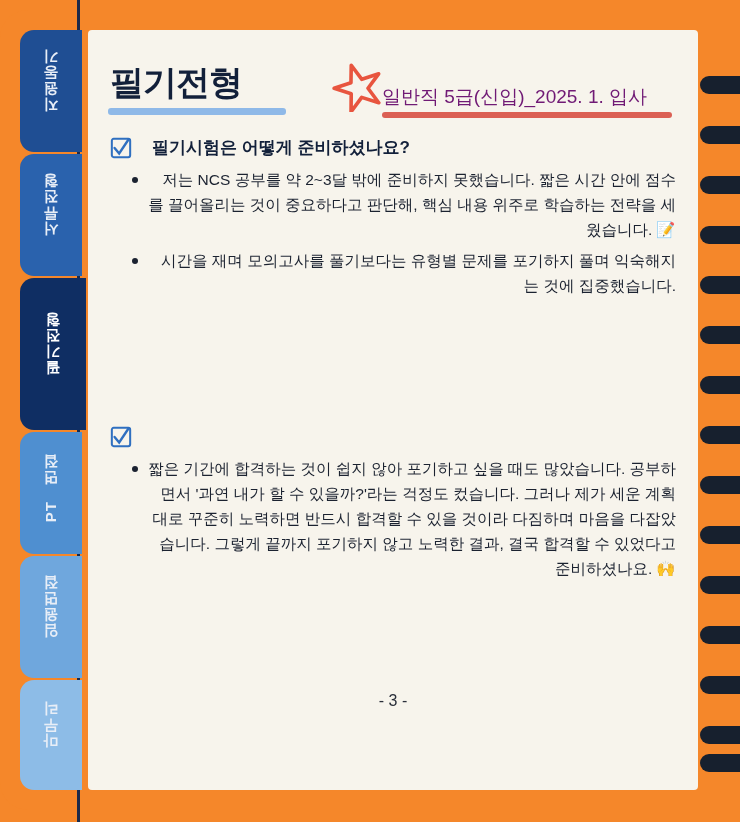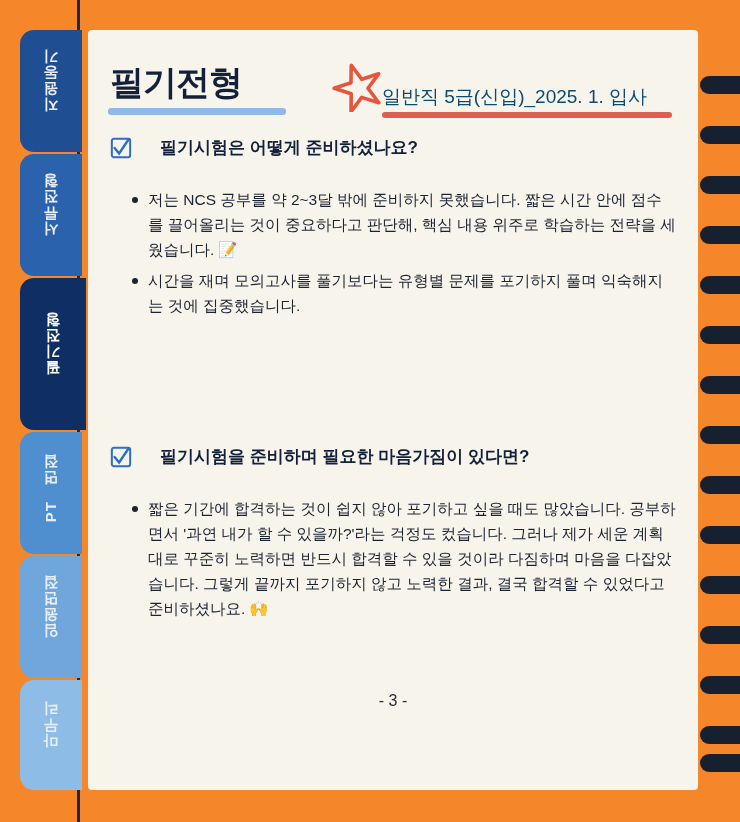--- a/index.html
+++ b/index.html
@@ -117,21 +117,21 @@
     position: absolute;
     left: -2px; top: 56px;
     width: 178px; height: 7px;
     background: #8fb9e8;
     border-radius: 3px;
   }
   .subtitle {
     position: absolute;
     left: 272px; top: 32px;
     font-size: 19px;
-    color: #0c4a6e;
+    color: #701a75;
   }
   .subtitle-underline {
     position: absolute;
     left: 272px; top: 60px;
     width: 290px; height: 6px;
     background: #d6453a;
     border-radius: 3px;
     opacity: .85;
   }
   .star {
@@ -139,37 +139,38 @@
     left: 222px; top: 8px;
     width: 52px; height: 52px;
   }
 
   .qblock { margin-top: 6px; }
   .qblock.second { margin-top: 126px; }
 
   .qhead {
     display: flex;
     align-items: flex-start;
-    gap: 28px;
+    gap: 20px;
   }
   .check {
     flex: 0 0 auto;
     width: 22px; height: 22px;
     margin-top: 1px;
   }
   .qtext {
     font-size: 17px;
     font-weight: bold;
     color: #12203a;
   }
 
   ul.bullets {
-    margin: 28px 0 0 0;
+    margin: 8px 0 0 0;
     padding-left: 38px;
     list-style: none;
+    text-align: right;
   }
   ul.bullets li {
     position: relative;
     font-size: 15.5px;
     line-height: 1.62;
     color: #1b2230;
     margin-bottom: 6px;
   }
   ul.bullets li::before {
     content: "";
@@ -297,21 +298,20 @@
         <li>시간을 재며 모의고사를 풀기보다는 유형별 문제를 포기하지 풀며 익숙해지는 것에 집중했습니다.</li>
       </ul>
     </div>
 
     <div class="qblock second">
       <div class="qhead">
         <svg class="check" viewBox="0 0 24 24">
           <rect x="2" y="2" width="20" height="20" rx="2" fill="none" stroke="#2f6fc0" stroke-width="2.2"></rect>
           <path d="M5 12 L10 18 L20 3" fill="none" stroke="#2f6fc0" stroke-width="2.6" stroke-linecap="round"></path>
         </svg>
-        <div class="qtext">필기시험을 준비하며 필요한 마음가짐이 있다면?</div>
       </div>
       <ul class="bullets">
         <li>짧은 기간에 합격하는 것이 쉽지 않아 포기하고 싶을 때도 많았습니다. 공부하면서 '과연 내가 할 수 있을까?'라는 걱정도 컸습니다. 그러나 제가 세운 계획대로 꾸준히 노력하면 반드시 합격할 수 있을 것이라 다짐하며 마음을 다잡았습니다. 그렇게 끝까지 포기하지 않고 노력한 결과, 결국 합격할 수 있었다고 준비하셨나요. 🙌</li>
       </ul>
     </div>
 
     <div class="pagenum">- 3 -</div>
   </div>
 
 </div>

